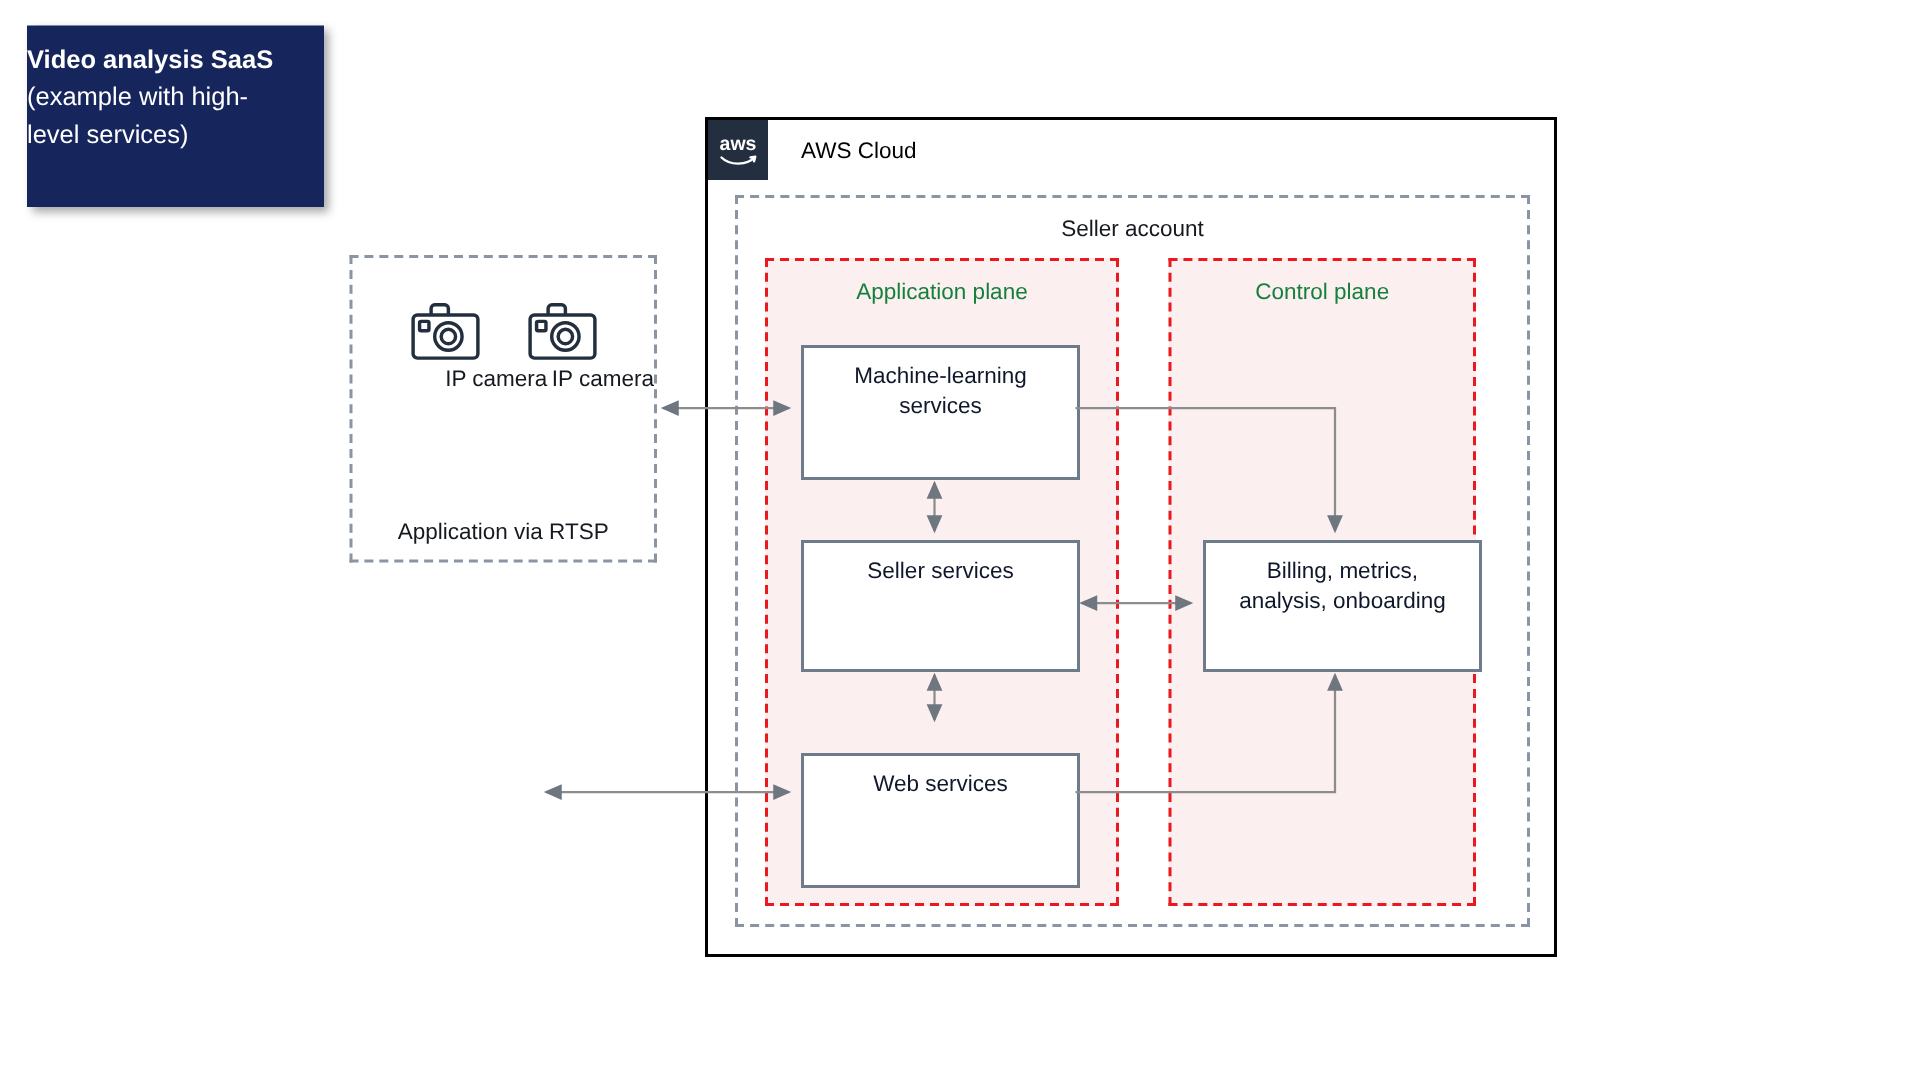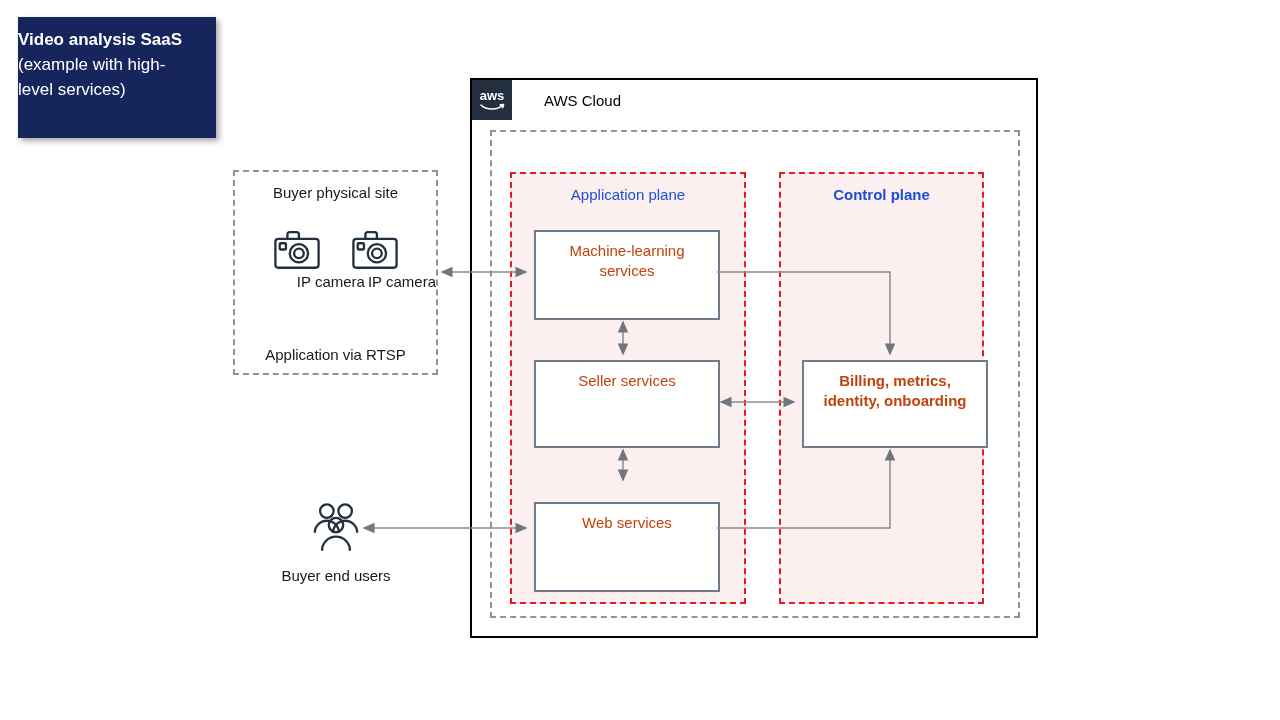--- a/index.html
+++ b/index.html
@@ -22,59 +22,58 @@
   .site-footer { position:absolute; bottom:10px; left:0; width:100%; text-align:center; font-size:15px; }
 
   
   .end-users { position:absolute; left:236px; top:500px; width:200px; text-align:center; }
   .end-users .users-svg { display:block; margin:0 auto; }
   .end-users-label { margin-top:13px; font-size:15px; }
 
   
   .aws-cloud { position:absolute; left:470px; top:78px; width:568px; height:560px;
     border:2px solid #000000; background:#ffffff; }
-  .aws-header { display:flex; align-items:center; gap:32px; height:40px; }
+  .aws-header { display:flex; align-items:center; gap:22px; height:40px; }
   .aws-logo { width:40px; height:40px; background:#232F3E; display:block; flex:0 0 40px; }
   .aws-cloud-label { font-size:15px; color:#000000; }
 
   
   .seller-account { position:absolute; left:18px; top:50px; width:530px; height:488px;
     border:2px dashed #8B94A3; }
 
   
   .plane { position:absolute; top:40px; height:432px; border:2px dashed #E8191F; background:#FCEFEF; }
   .plane-app { left:18px; width:236px; }
-  .plane-control { left:287px; width:205px;font-weight:bold; }
-  .plane-label { text-align:center; font-size:15px; color:#1d4ed8; padding-top:12px; }
+  .plane-control { left:287px; width:205px; }
+  .plane-label { text-align:center; font-size:15px; color:#15803d; padding-top:12px; }
 
   
   .service-box { position:absolute; width:186px; background:#ffffff;
     border:2px solid #6E7B8A; text-align:center; font-size:15px; line-height:20px;
-    padding:9px 14px 0 14px; color:#c2410c; }
+    padding:9px 14px 0 14px; color:#0f172a; }
   .box-ml      { left:22px; top:56px;  height:90px; }
   .box-storage { left:22px; top:186px; height:88px; }
   .box-web     { left:22px; top:328px; height:90px; }
   .box-billing { left:21px; top:186px; height:88px; }
 
   
   .arrows { position:absolute; left:0; top:0; width:1280px; height:720px; pointer-events:none; }
 
   .icon-stroke { stroke:#232F3E; fill:none; stroke-width:2.4; }
 </style>
 </head>
 <body>
 
 <div class="canvas">
 
   <div class="title-box">
     <b>Video analysis SaaS</b><span> (example with high-level services)</span>
   </div>
 
   <div class="buyer-site">
-    <div class="group-label">Buyer physical site</div>
     <div class="cameras">
       <svg width="48" height="45" viewBox="0 0 50 44">
         <path class="icon-stroke" d="M15,11 V6.5 a2.5,2.5 0 0 1 2.5,-2.5 h7 a2.5,2.5 0 0 1 2.5,2.5 V11" stroke-linejoin="round"></path>
         <rect class="icon-stroke" x="2.5" y="11" width="45" height="30" rx="3"></rect>
         <rect class="icon-stroke" x="7" y="15.5" width="6.5" height="6.5" rx="1"></rect>
         <circle class="icon-stroke" cx="27" cy="26" r="9.5"></circle>
         <circle class="icon-stroke" cx="27" cy="26" r="5"></circle>
       </svg>
       <svg width="48" height="45" viewBox="0 0 50 44">
         <path class="icon-stroke" d="M15,11 V6.5 a2.5,2.5 0 0 1 2.5,-2.5 h7 a2.5,2.5 0 0 1 2.5,2.5 V11" stroke-linejoin="round"></path>
@@ -84,54 +83,44 @@
         <circle class="icon-stroke" cx="27" cy="26" r="5"></circle>
       </svg>
     </div>
     <div class="camera-labels">
       <span>IP camera</span>
       <span>IP camera</span>
     </div>
     <div class="site-footer">Application via RTSP</div>
   </div>
 
-  <div class="end-users">
-    <svg class="users-svg" width="48" height="54" viewBox="0 0 48 56">
-      <circle class="icon-stroke" cx="14.5" cy="11.5" r="7"></circle>
-      <circle class="icon-stroke" cx="33.5" cy="11.5" r="7"></circle>
-      <path class="icon-stroke" d="M2,34 a12.5,12.5 0 0 1 25,0"></path>
-      <path class="icon-stroke" d="M21,34 a12.5,12.5 0 0 1 25,0"></path>
-      <circle class="icon-stroke" cx="24" cy="26" r="7.5" fill="#ffffff"></circle>
-      <path class="icon-stroke" d="M9.5,52.5 a14.5,14.5 0 0 1 29,0" fill="#ffffff"></path>
-    </svg>
-    <div class="end-users-label">Buyer end users</div>
-  </div>
 
   <div class="aws-cloud">
     <div class="aws-header">
       <svg class="aws-logo" width="40" height="40" viewBox="0 0 40 40">
         <rect x="0" y="0" width="40" height="40" fill="#232F3E"></rect>
         <text x="20" y="20" text-anchor="middle" font-family="Liberation Sans, sans-serif" font-size="13" font-weight="bold" fill="#ffffff">aws</text>
         <path d="M9,25 c5.5,5.5 17,5.5 22.5,-0.5 M31.5,24.5 l-3.2,0.4 M31.5,24.5 l-0.8,3" stroke="#ffffff" stroke-width="1.6" fill="none" stroke-linecap="round"></path>
       </svg>
       <span class="aws-cloud-label">AWS Cloud</span>
     </div>
 
     <div class="seller-account">
+      <div class="group-label">Seller account</div>
 
       <div class="plane plane-app">
         <div class="plane-label">Application plane</div>
         <div class="service-box box-ml">Machine-learning services</div>
         <div class="service-box box-storage">Seller services</div>
         <div class="service-box box-web">Web services</div>
       </div>
 
       <div class="plane plane-control">
         <div class="plane-label">Control plane</div>
-        <div class="service-box box-billing">Billing, metrics, identity, onboarding</div>
+        <div class="service-box box-billing">Billing, metrics, analysis, onboarding</div>
       </div>
     </div>
   </div>
 
   <svg class="arrows" width="1280" height="720" viewBox="0 0 1280 720">
     <defs>
       <marker id="ahE" markerWidth="10" markerHeight="9" refX="7.5" refY="4" orient="auto">
         <path d="M0.5,0.5 L8.5,4 L0.5,7.5 Z" fill="#6E7680"></path>
       </marker>
       <marker id="ahS" markerWidth="10" markerHeight="9" refX="7.5" refY="4" orient="auto-start-reverse">

